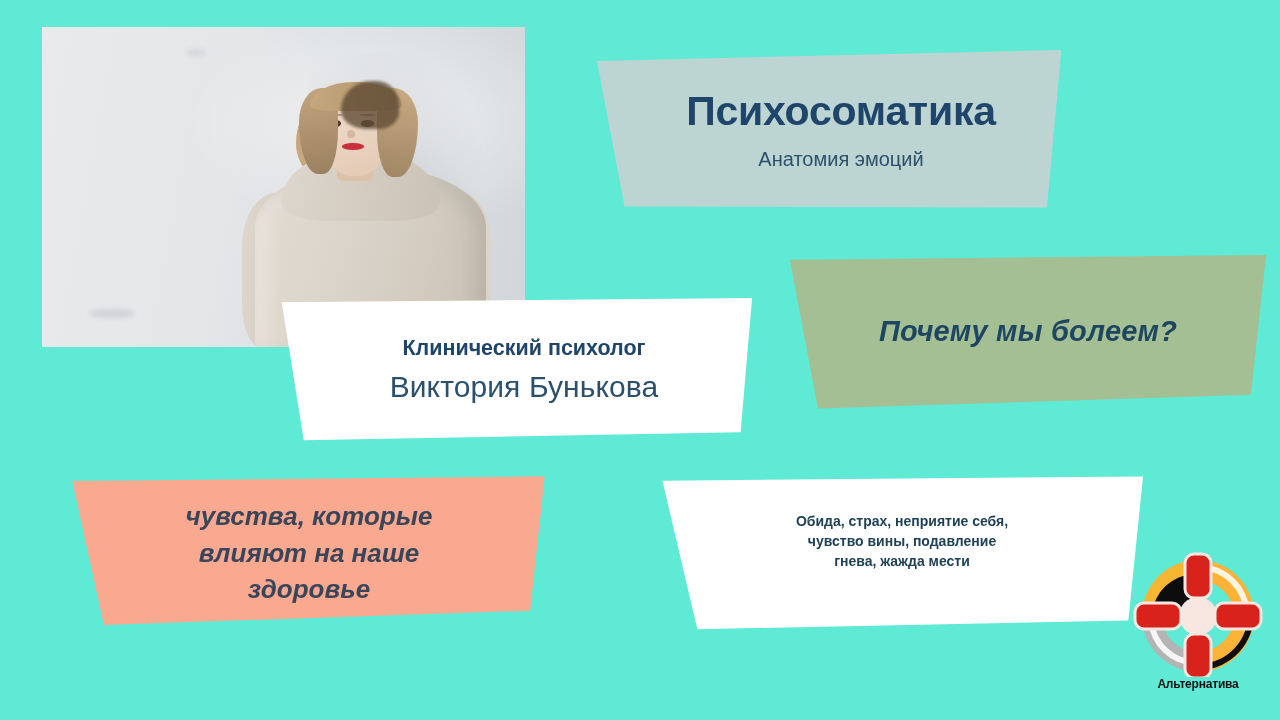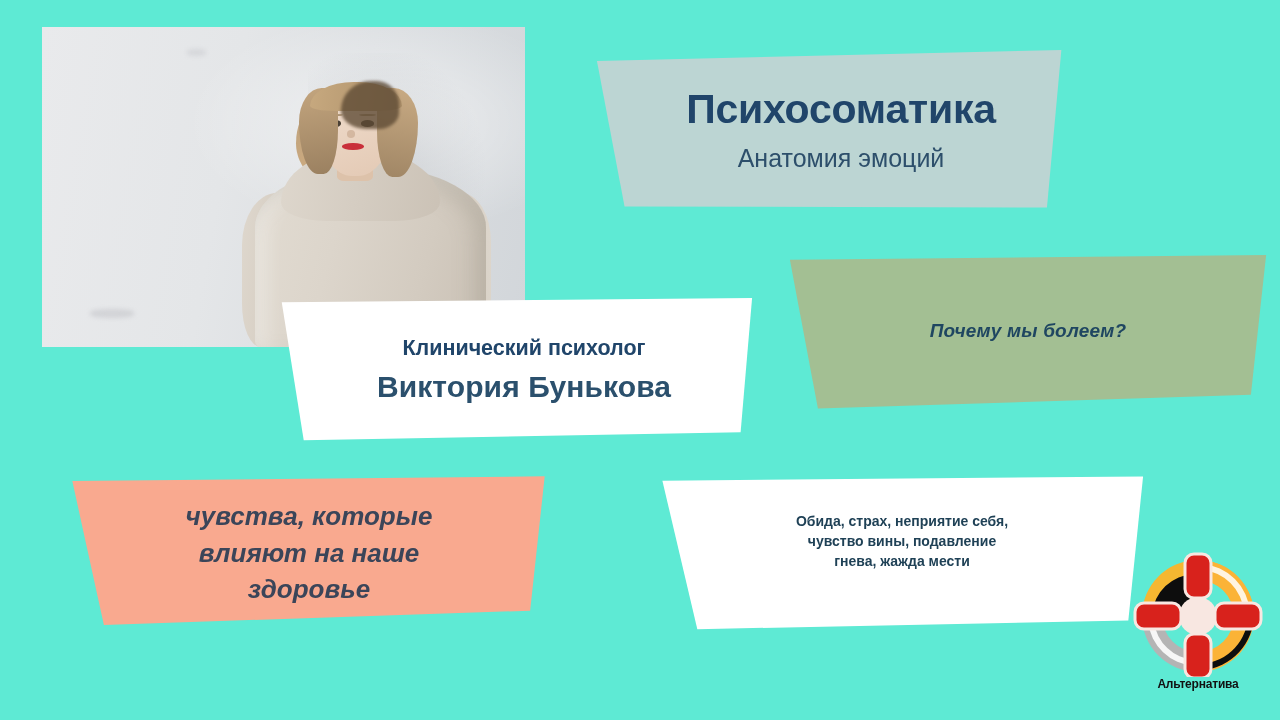--- a/index.html
+++ b/index.html
@@ -133,48 +133,48 @@
   #b-title .bg {
     background:#bcd5d3;
     clip-path:polygon(1.45% 6.9%, 98.2% 0%, 95.2% 98.5%, 7.2% 97.8%);
   }
   #b-title .txt { padding-left:22px; }
   .t-main {
     color:#20456a; font-weight:bold; font-size:41px; letter-spacing:-.2px;
     line-height:1.05;
   }
   .t-sub {
-    color:#2d4f6b; font-size:25px; line-height:1.1; margin-top:14px;
+    color:#2d4f6b; font-size:20px; line-height:1.1; margin-top:14px;
     font-weight:400;
   }
 
   
   #b-green { left:782px; top:252px; width:492px; height:164px; }
   #b-green .bg {
     background:#a3bf93;
     clip-path:polygon(1.6% 4.8%, 98.4% 1.8%, 95.3% 87%, 7.3% 95.5%);
   }
   .t-green {
-    color:#1f4661; font-weight:bold; font-style:italic; font-size:19px;
+    color:#1f4661; font-weight:bold; font-style:italic; font-size:29px;
     letter-spacing:.2px; margin-top:-6px;
   }
 
   
   #b-name { left:276px; top:296px; width:478px; height:148px; }
   #b-name .bg {
     background:#ffffff;
     clip-path:polygon(1.2% 4.2%, 99.6% 1.4%, 97.2% 92%, 5.8% 97.5%);
     box-shadow:0 1px 3px rgba(120,100,95,.10);
   }
   #b-name .txt { padding-left:18px;justify-content:center; }
   .t-role {
     color:#20456a; font-weight:bold; font-size:21.5px; line-height:1.1;
   }
   .t-person {
-    color:#2b506d; font-size:30px; font-weight:700; line-height:1.1;
+    color:#2b506d; font-size:30px; font-weight:400; line-height:1.1;
     margin-top:9px; letter-spacing:.1px;
   }
 
   
   #b-pink { left:66px; top:474px; width:486px; height:158px; }
   #b-pink .bg {
     background:#f9a98f;
     clip-path:polygon(1.3% 4.5%, 98.5% 1.5%, 95.5% 86.5%, 7.8% 95.5%);
   }
   .t-pink {

